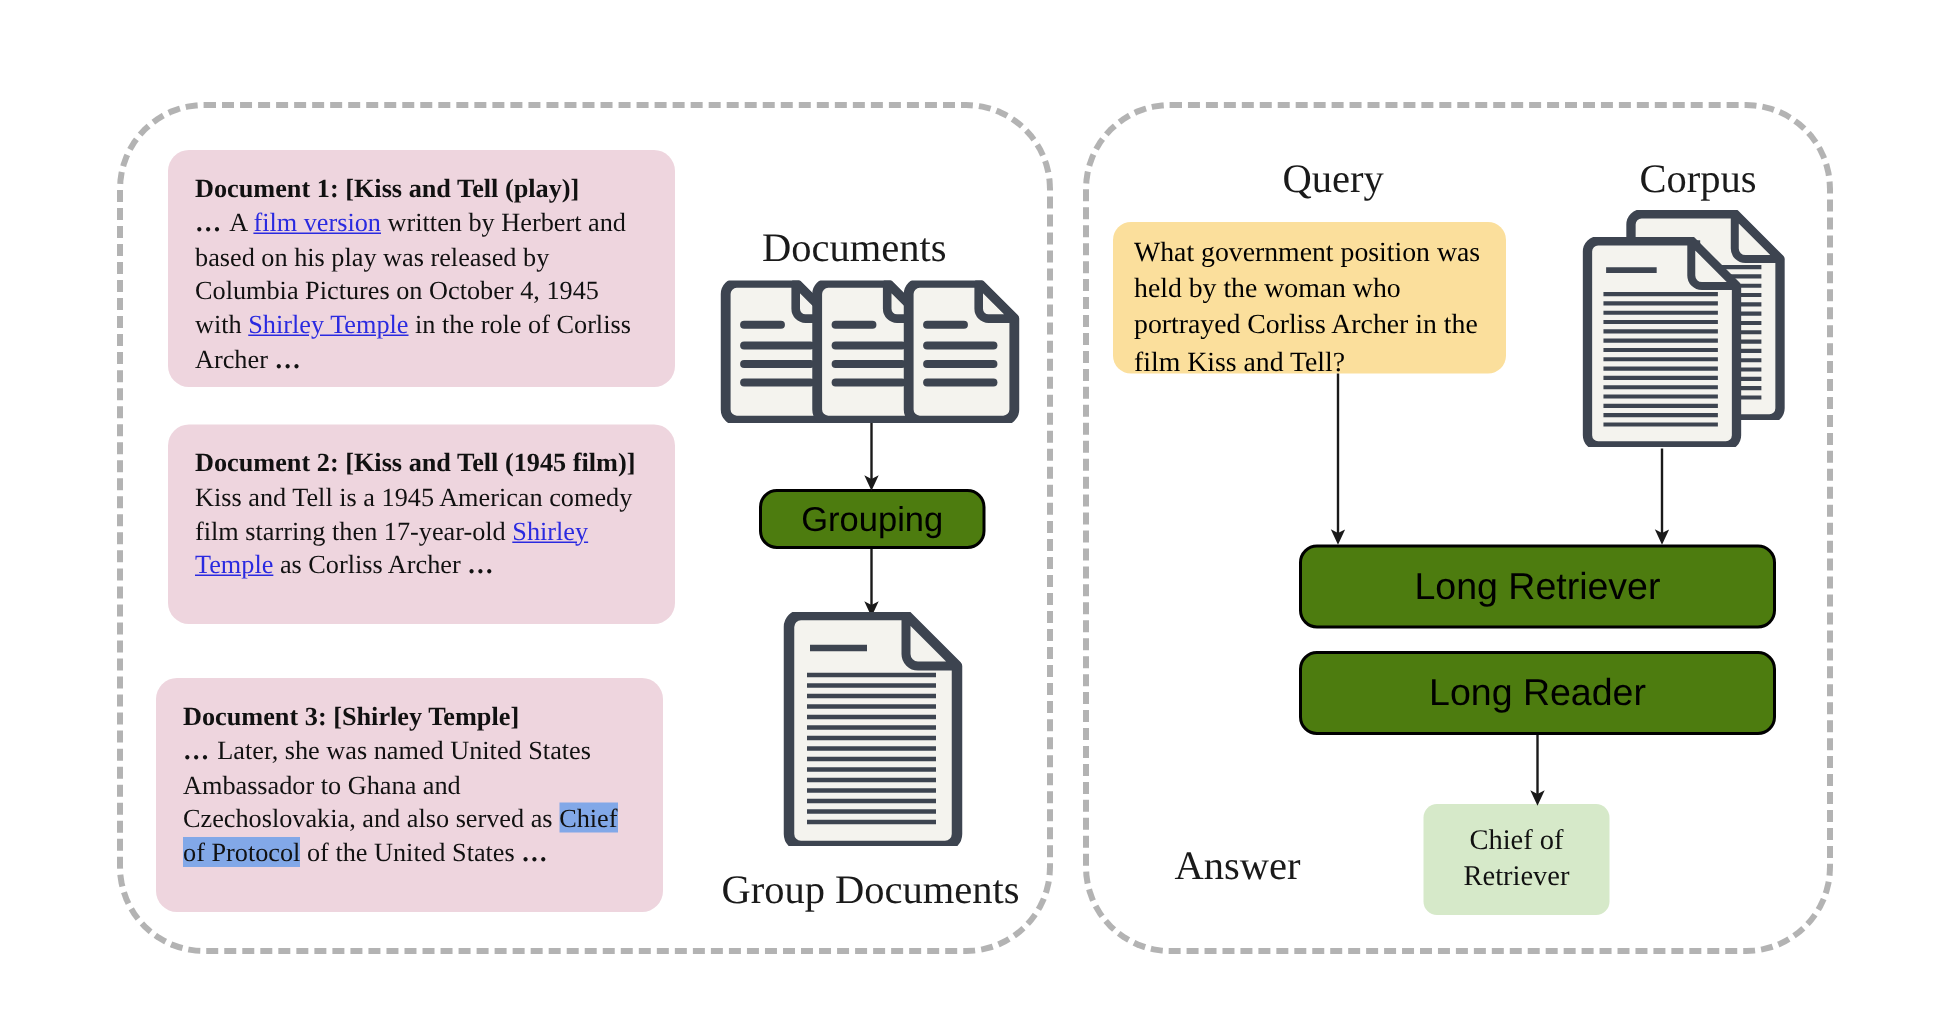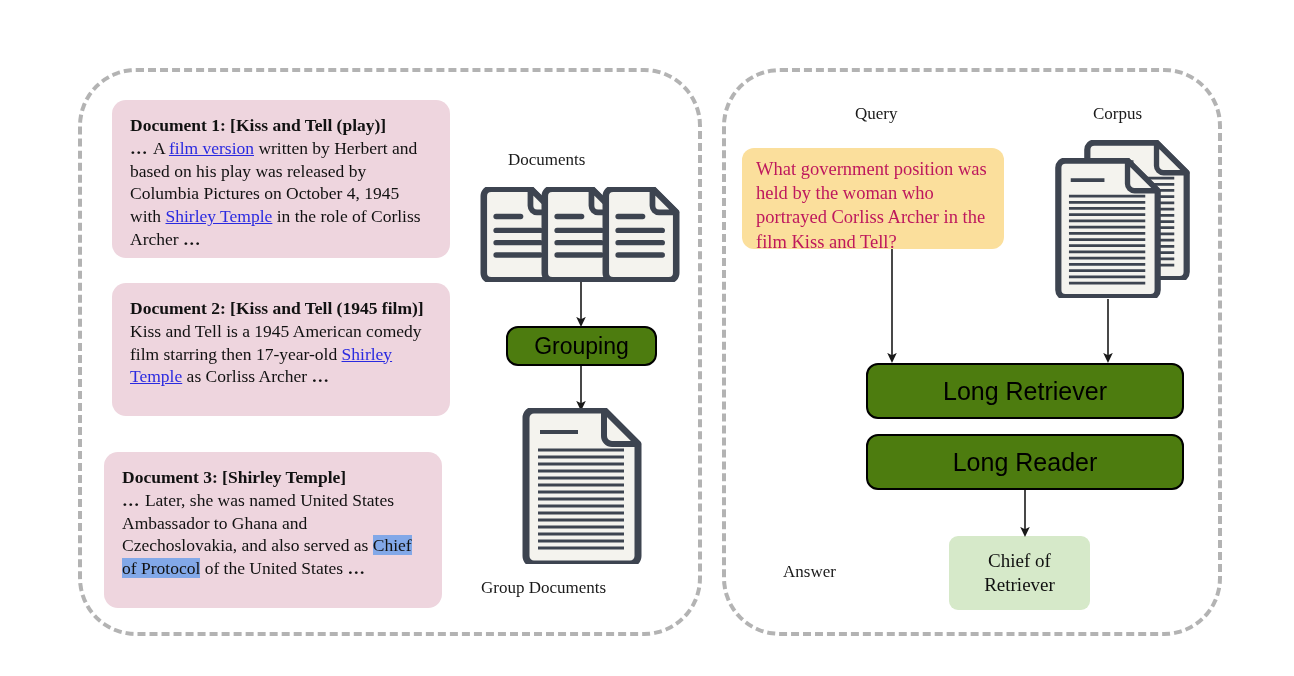--- a/index.html
+++ b/index.html
@@ -49,21 +49,21 @@
   }
   .hl-blue {
     background: #82a8e8;
   }
   .ell { font-weight: bold; letter-spacing: 0.5px; }
 
   
   .serif-label {
     position: absolute;
     font-family: "Liberation Serif", serif;
-    font-size: 17px;
+    font-size: 27px;
     color: #1a1a1a;
     white-space: nowrap;
   }
   #label-documents       { left: 508px; top: 150px; }
   #label-group-documents { left: 481px; top: 578px; }
   #label-query           { left: 855px; top: 104px; }
   #label-corpus          { left: 1093px; top: 104px; }
   #label-answer          { left: 783px; top: 562px; }
 
   
@@ -88,28 +88,28 @@
     position: absolute;
     left: 742px; top: 148px;
     width: 262px; height: 101px;
     background: #fbdf9c;
     border-radius: 12px;
     box-sizing: border-box;
     padding: 9px 14px;
     font-family: "Liberation Serif", serif;
     font-size: 18.5px;
     line-height: 1.31;
-    color: #be185d;
+    color: #000000;
   }
 
   
   #answer-box {
     position: absolute;
     left: 949px; top: 536px;
-    width: 141px; height: 74px;
+    width: 124px; height: 74px;
     background: #d6e9c9;
     border-radius: 9px;
     box-sizing: border-box;
     display: flex;
     align-items: center;
     justify-content: center;
     text-align: center;
     font-family: "Liberation Serif", serif;
     font-size: 19px;
     line-height: 1.28;

